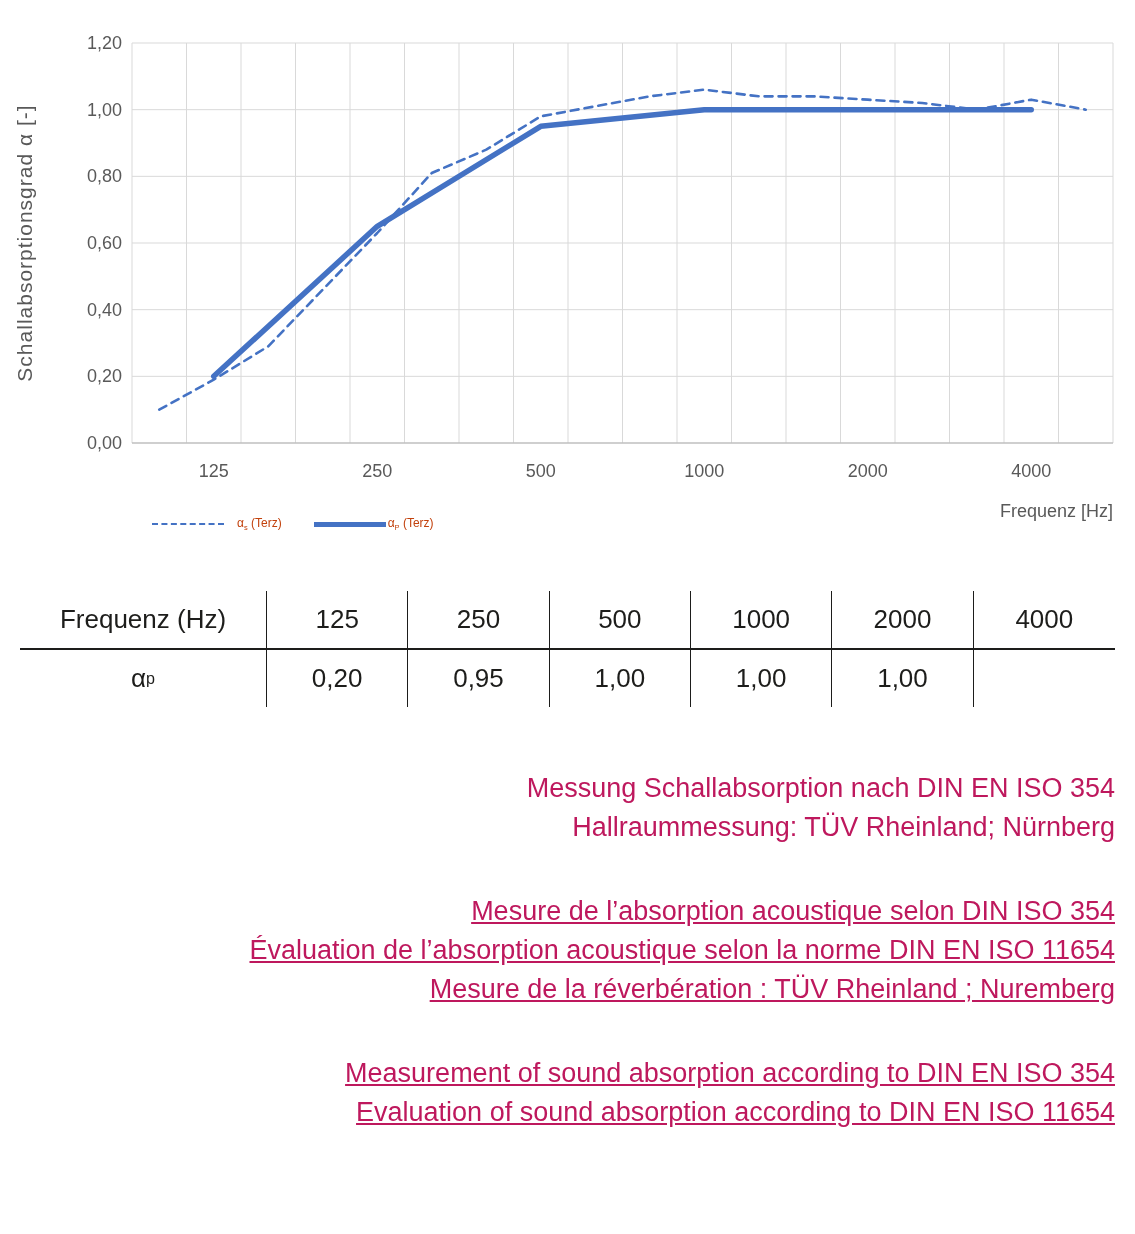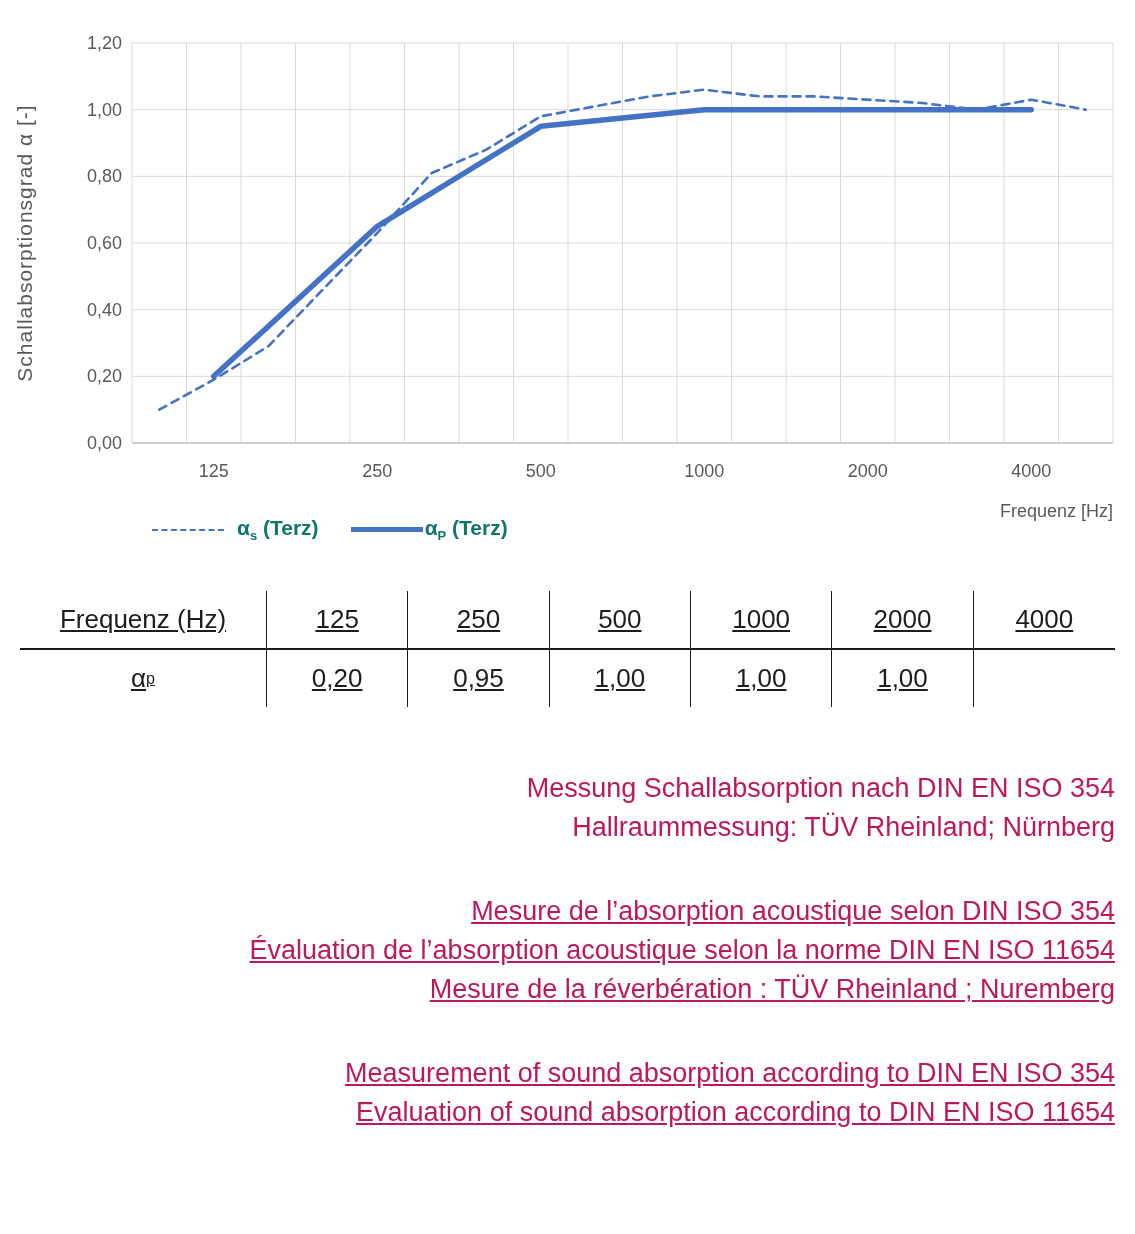--- a/index.html
+++ b/index.html
@@ -3,32 +3,32 @@
 <meta charset="utf-8">
 <style>
   html,body{margin:0;padding:0;background:#ffffff;}
   body{width:1135px;font-family:"Liberation Sans","DejaVu Sans",sans-serif;color:#1d1d1b;}
 
   
   .chart-wrapper{position:relative;width:1135px;height:560px;}
   .chart-wrapper svg{position:absolute;left:0;top:0;}
 
   .legend{position:absolute;left:152px;top:516px;display:flex;align-items:center;
-          font-size:21px;color:#0f766e;white-space:nowrap;font-weight:bold;}
+          font-size:12px;color:#c2410c;white-space:nowrap;}
   .legend-sample{display:inline-block;width:72px;height:0;}
   .legend-sample.dashed{border-top:2.5px dashed #4472C4;margin-right:13px;}
   .legend-sample.solid{border-top:5px solid #4472C4;margin-right:2px;margin-left:32px;}
   .legend sub{font-size:0.62em;}
 
   
   .abs-table{margin:31px 20px 0 20px;display:grid;
              grid-template-columns:247px repeat(6,1fr);
              font-size:26px;color:#1d1d1b;}
   .abs-table .cell{height:57px;display:flex;align-items:center;justify-content:center;
-                   border-right:1.5px solid #1d1d1b;text-decoration:underline;}
+                   border-right:1.5px solid #1d1d1b;}
   .abs-table .cell:nth-child(7n){border-right:none;}
   .abs-table .cell.hdr{border-bottom:2.5px solid #1d1d1b;}
   .abs-table sub{font-size:0.62em;}
 
   
   .notes{margin:62px 20px 0 20px;text-align:right;font-size:27px;line-height:39px;color:#be185d;}
   .note-block + .note-block{margin-top:45px;text-decoration:underline;}
 </style>
 </head>
 <body>

